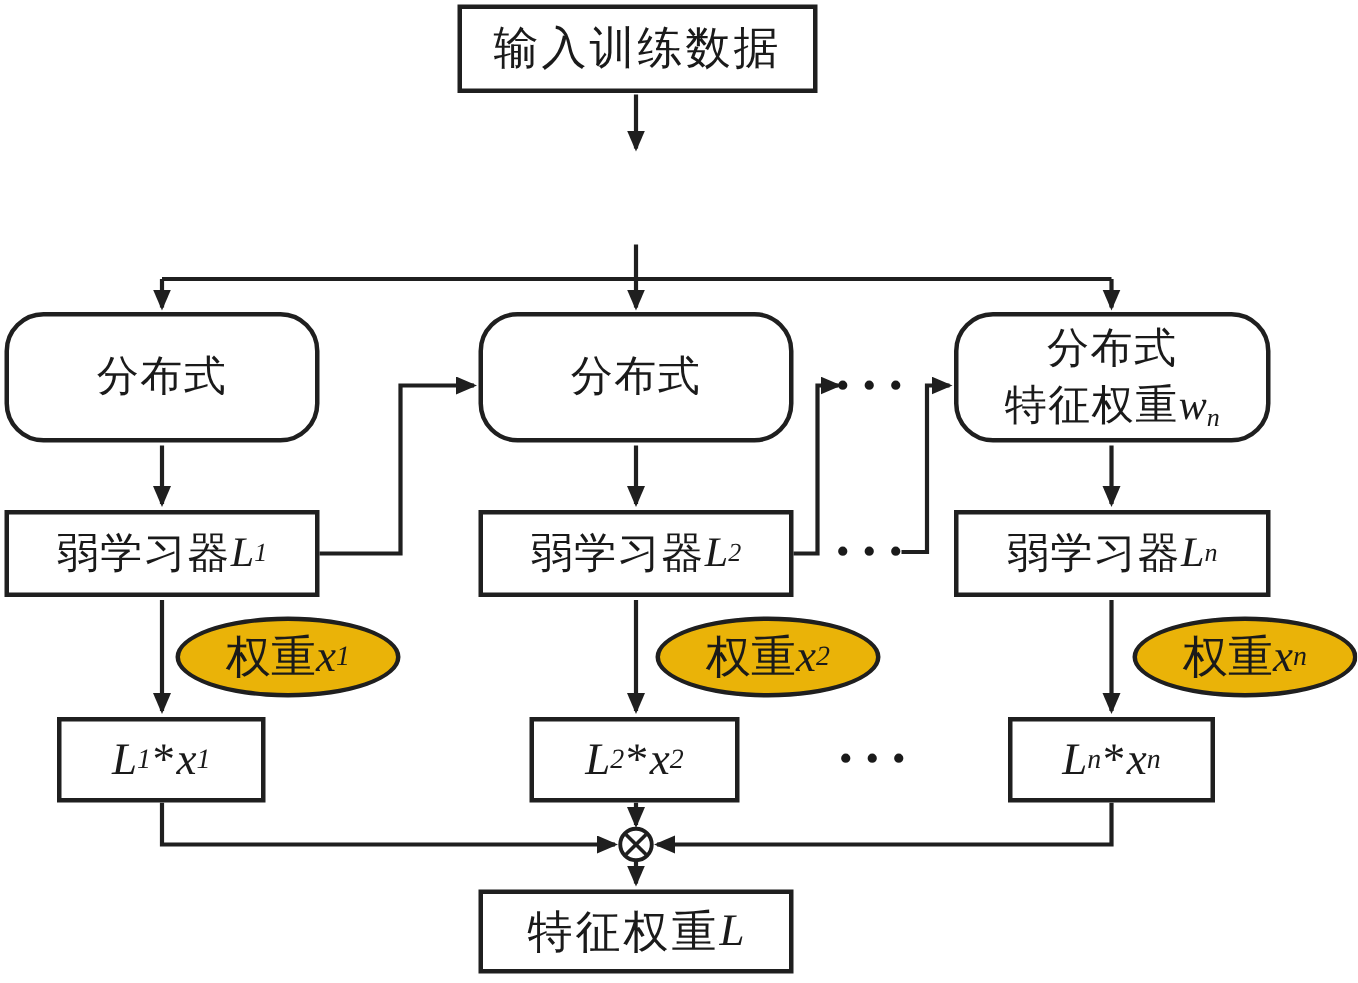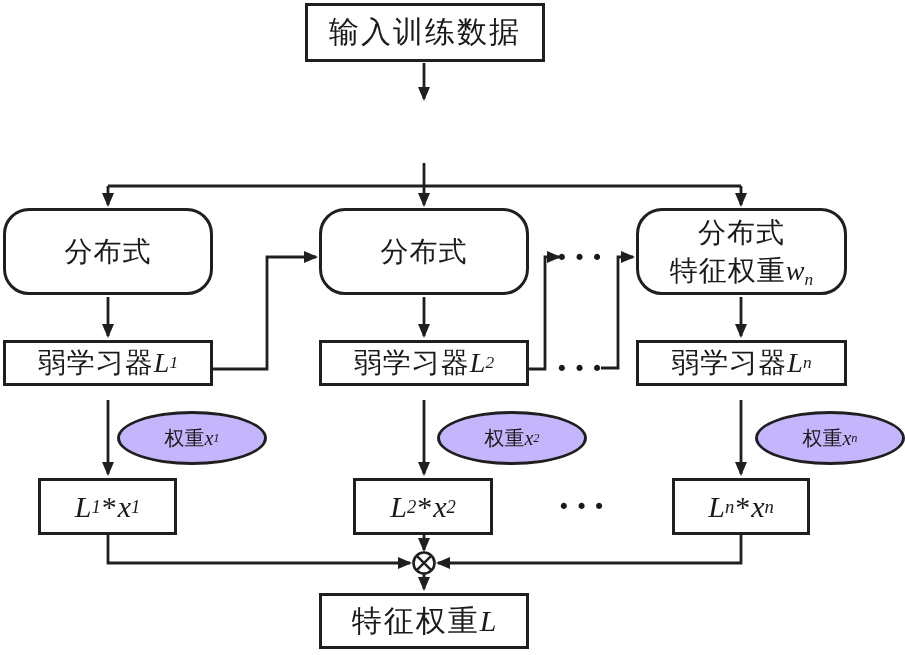--- a/index.html
+++ b/index.html
@@ -7,28 +7,28 @@
     position:relative;width:905px;height:655px;background:#ffffff;
     font-family:"Liberation Serif","DejaVu Serif",serif;color:#1a1a1a;overflow:hidden;
   }
   svg.connectors{position:absolute;left:0;top:0;z-index:1;}
   .box{
     position:absolute;box-sizing:border-box;border:3px solid #1f1f1f;background:#ffffff;
     display:flex;align-items:center;justify-content:center;text-align:center;z-index:2;
   }
   .ellipse{
     position:absolute;box-sizing:border-box;border:3px solid #1f1f1f;border-radius:50%;
-    background:#c4b5fd;display:flex;align-items:center;justify-content:center;z-index:2;
-    top:411px;width:150px;height:54px;font-size:20px;
+    background:#eab308;display:flex;align-items:center;justify-content:center;z-index:2;
+    top:411px;width:150px;height:54px;font-size:30px;
   }
   .input-box{left:305px;top:3px;width:240px;height:59px;font-size:30px;letter-spacing:2px;}
   .feature-box{left:293px;top:104px;width:260px;height:59px;font-size:30px;letter-spacing:2px;}
   .strong-box{left:319px;top:593px;width:210px;height:56px;font-size:30px;letter-spacing:2px;}
   .w-box{top:208px;width:210px;height:87px;font-size:28px;line-height:38px;flex-direction:column;letter-spacing:1px;border-radius:26px;}
-  .l-box{top:340px;width:210px;height:46px;font-size:28px;letter-spacing:1px;}
+  .l-box{top:340px;width:210px;height:58px;font-size:28px;letter-spacing:1px;}
   .p-box{top:478px;height:57px;font-size:30px;}
   .c0{left:3px}.c1{left:319px}.c2{left:636px;width:211px}
   .p0{left:38px;width:139px}.p1{left:353px;width:140px}.p2{left:672px;width:138px}
   .e0{left:117px}.e1{left:437px}.e2{left:755px}
   .var{font-style:italic;letter-spacing:0;}
   sub.s{font-size:0.62em;font-style:italic;line-height:0;vertical-align:-0.28em;letter-spacing:0;}
   .op{font-style:normal;letter-spacing:0;padding:0 1px;}
   .dots{
     position:absolute;z-index:2;width:64px;height:20px;display:flex;align-items:center;
     justify-content:center;font-size:38px;font-weight:bold;letter-spacing:5px;

